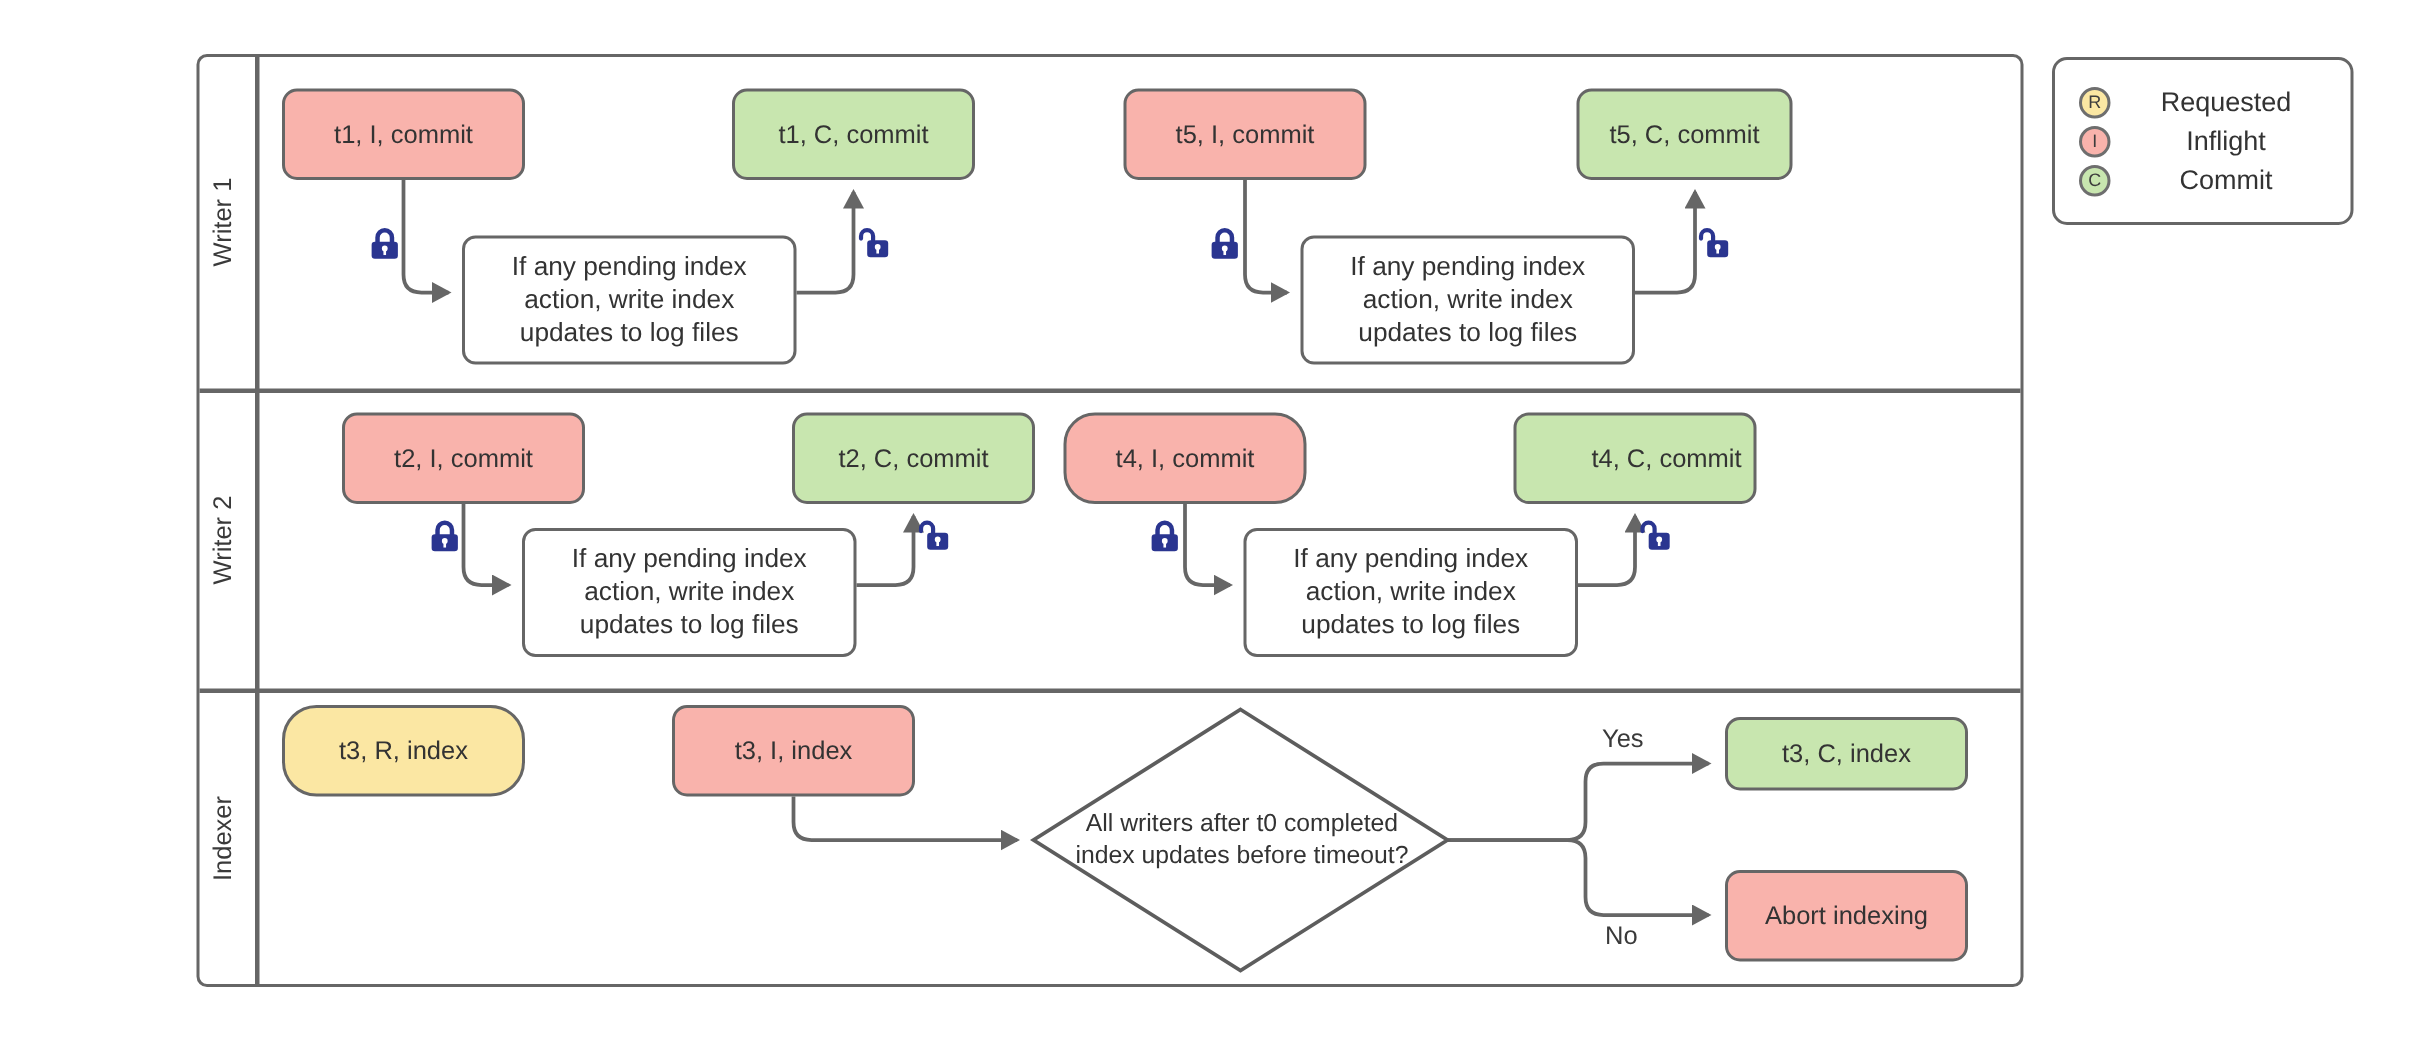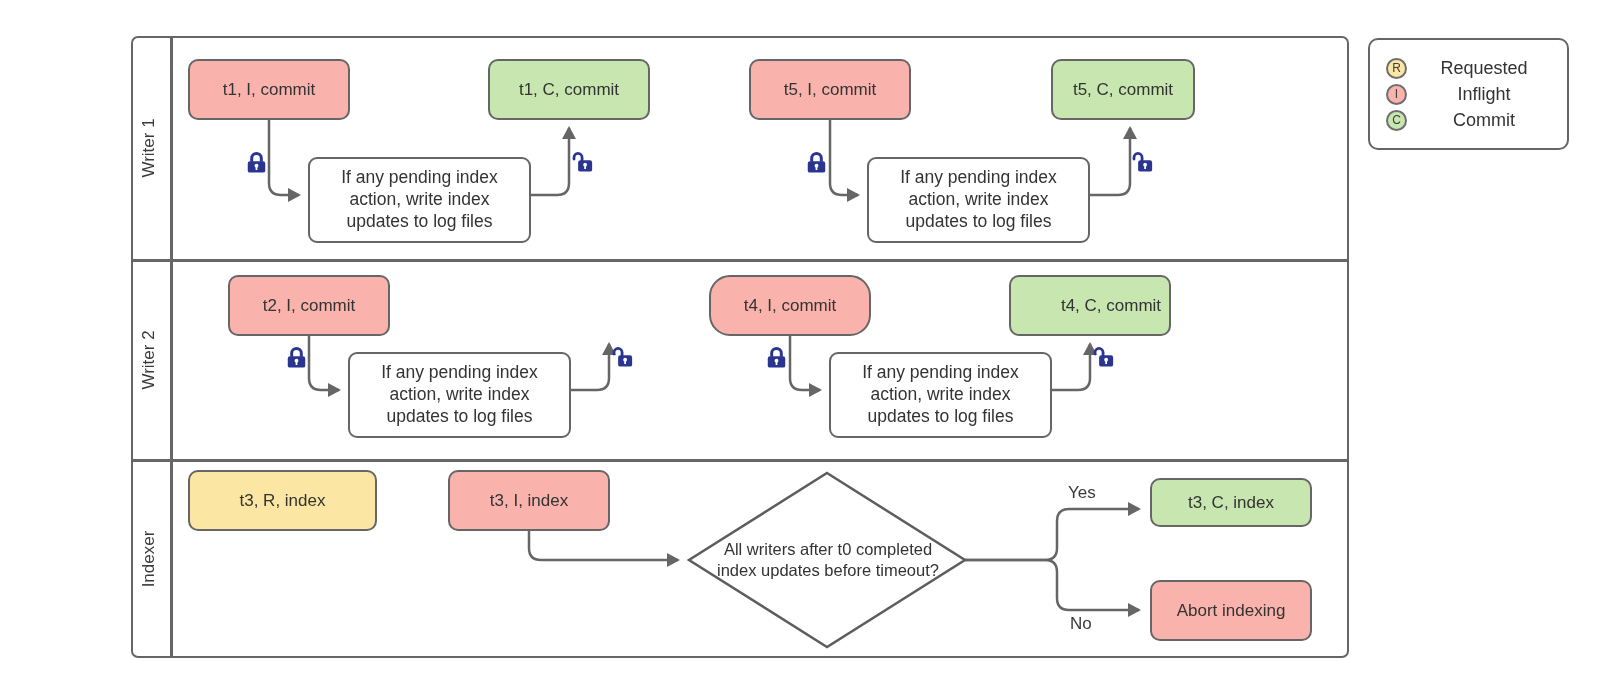--- a/index.html
+++ b/index.html
@@ -85,26 +85,27 @@
   </svg>
 
   <div class="node inflight" style="left:188px;top:59px;width:162px;height:61px;">t1, I, commit</div>
   <div class="node commit" style="left:488px;top:59px;width:162px;height:61px;">t1, C, commit</div>
   <div class="node process" style="left:308px;top:157px;width:223px;height:86px;">If any pending index action, write index updates to log files</div>
   <div class="node inflight" style="left:749px;top:59px;width:162px;height:61px;">t5, I, commit</div>
   <div class="node commit" style="left:1051px;top:59px;width:144px;height:61px;">t5, C, commit</div>
   <div class="node process" style="left:867px;top:157px;width:223px;height:86px;">If any pending index action, write index updates to log files</div>
 
   <div class="node inflight" style="left:228px;top:275px;width:162px;height:61px;">t2, I, commit</div>
+  <div class="node commit" style="left:528px;top:275px;width:162px;height:61px;">t2, C, commit</div>
   <div class="node process" style="left:348px;top:352px;width:223px;height:86px;">If any pending index action, write index updates to log files</div>
   <div class="node inflight" style="left:709px;top:275px;width:162px;height:61px;border-radius:21px;">t4, I, commit</div>
   <div class="node commit" style="left:1009px;top:275px;width:162px;height:61px;padding-left:42px;">t4, C, commit</div>
   <div class="node process" style="left:829px;top:352px;width:223px;height:86px;">If any pending index action, write index updates to log files</div>
 
-  <div class="node requested" style="left:188px;top:470px;width:189px;height:61px;">t3, R, index</div>
+  <div class="node requested" style="left:188px;top:470px;width:162px;height:61px;border-radius:23px;">t3, R, index</div>
   <div class="node inflight" style="left:448px;top:470px;width:162px;height:61px;">t3, I, index</div>
   <div class="diamond-label">All writers after t0 completed index updates before timeout?</div>
   <div class="node commit" style="left:1150px;top:478px;width:162px;height:49px;">t3, C, index</div>
   <div class="node inflight" style="left:1150px;top:580px;width:162px;height:61px;">Abort indexing</div>
 
   <div class="edge-label" style="left:1068px;top:483px;">Yes</div>
   <div class="edge-label" style="left:1070px;top:614px;">No</div>
 
   <svg class="lock" style="left:246px;top:151px;" viewBox="0 0 24 26">
     <path d="M6.5,12 V8.2 a5.5,5.5 0 0 1 11,0 V12" fill="none" stroke="#2A3590" stroke-width="3.4"></path>

